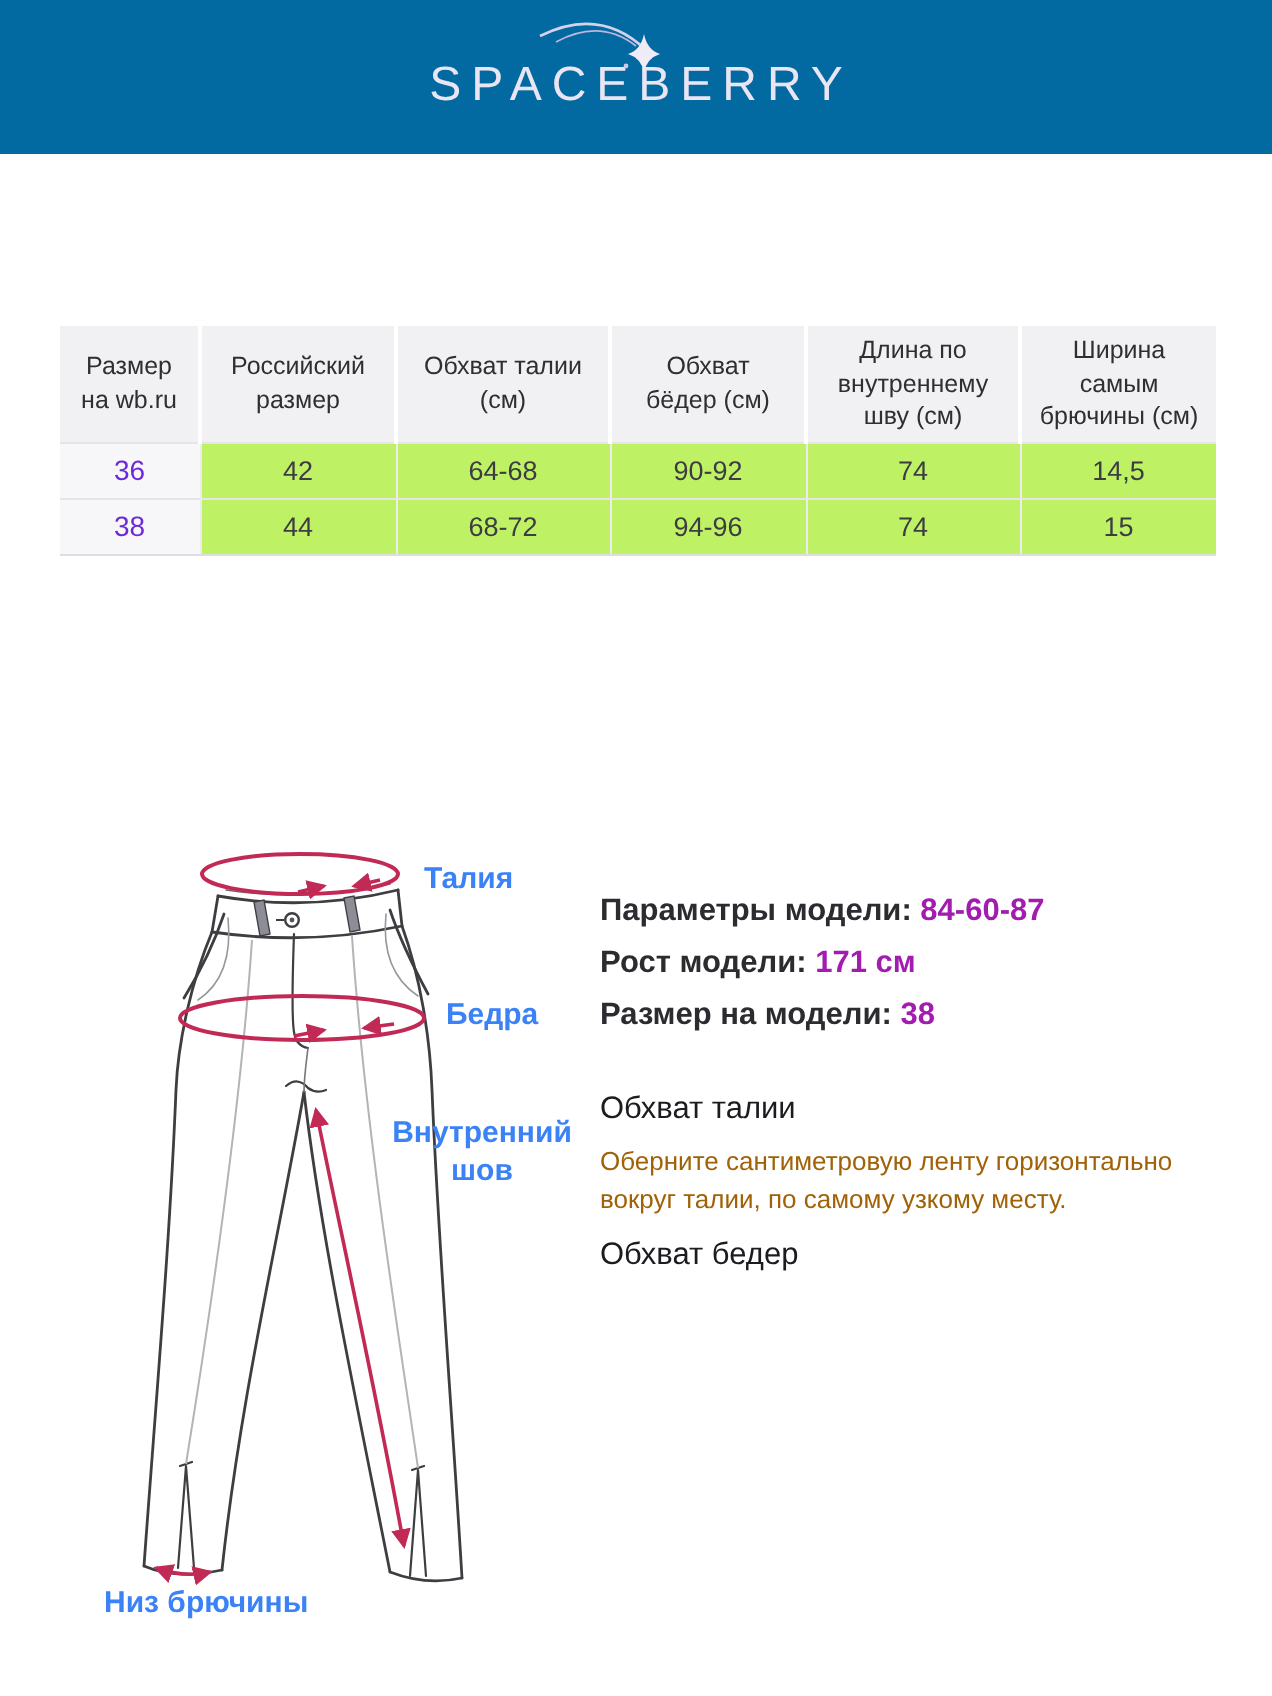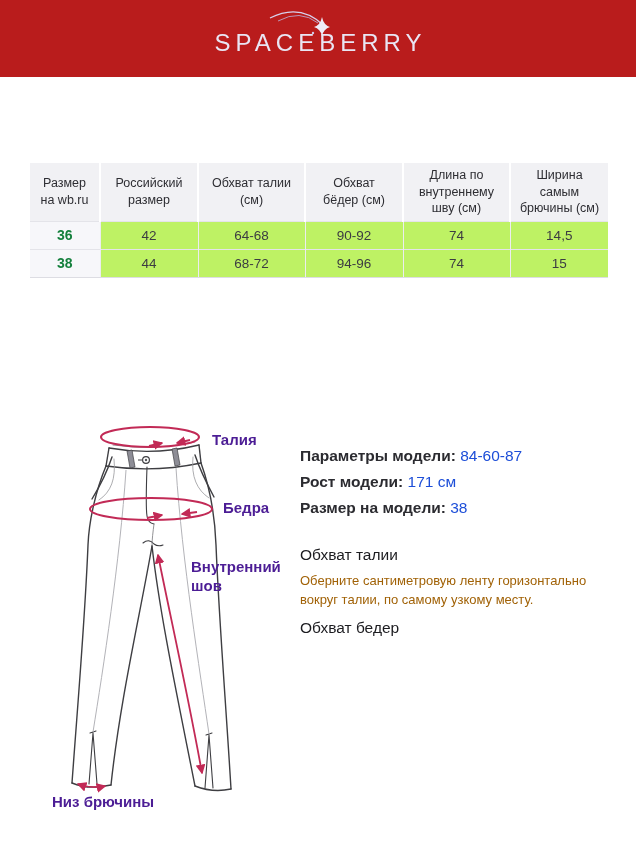--- a/index.html
+++ b/index.html
@@ -7,21 +7,21 @@
   .page {
     position: relative; width: 636px; height: 848px;
     background: #ffffff; overflow: hidden;
     font-family: "Liberation Sans", sans-serif;
     color: #222;
   }
 
   
   .header {
     position: absolute; top: 0; left: 0; width: 636px; height: 77px;
-    background: #b91c1c;
+    background: #0369a1;
   }
   .brand {
     position: absolute; top: 29px; left: 0; width: 636px;
     text-align: center;
     color: #e9e5f3; font-size: 24px; font-weight: 400;
     letter-spacing: 5px; text-indent: 5px;
     font-family: "Liberation Sans", sans-serif;
   }
   .comet { position: absolute; left: 266px; top: 6px; }
 
@@ -42,36 +42,36 @@
     height: 28px; padding: 2px 6px;
     font-size: 13.5px; color: #3c3c42;
     text-align: center; vertical-align: middle;
     border-top: 1px solid #e4e4e9;
     border-right: 1px solid #ececf0;
     background: #bef264;
   }
   .size-table td:last-child { border-right: none; margin-left: 21px; }
   .size-table tr:last-child td { border-bottom: 1px solid #dddde3; }
   .size-table td.first-col {
-    background: #f7f7fa; font-weight: 700; color: #15803d; font-size: 14px;
+    background: #f7f7fa; font-weight: 400; color: #6d28d9; font-size: 14px;
   }
 
   
   .diagram-svg { position: absolute; left: 30px; top: 415px; }
   .diag-label {
-    position: absolute; font-size: 15px; font-weight: 700; color: #4c1d95;
-    line-height: 19px; white-space: nowrap;
+    position: absolute; font-size: 15px; font-weight: 700; color: #3b82f6;
+    line-height: 19px; white-space: nowrap; text-align: center;
   }
   .diag-label.wrap { white-space: normal; }
 
   
   .model-info { position: absolute; left: 300px; top: 443px; }
   .mi-line { font-size: 15.5px; line-height: 26px; color: #2b2b30; }
   .mi-label { font-weight: 700; }
-  .mi-value { font-weight: 400; color: #1d4ed8; }
+  .mi-value { font-weight: 700; color: #a21caf; }
 
   .section { position: absolute; left: 300px; width: 306px; }
   .section h3 {
     margin: 0 0 8px 0; font-size: 15.5px; line-height: 18px;
     font-weight: 400; color: #1c1c20;
   }
   .section p {
     margin: 0; font-size: 13px; line-height: 1.45; color: #a16207;
   }
   .sec-1 { top: 546px; }

